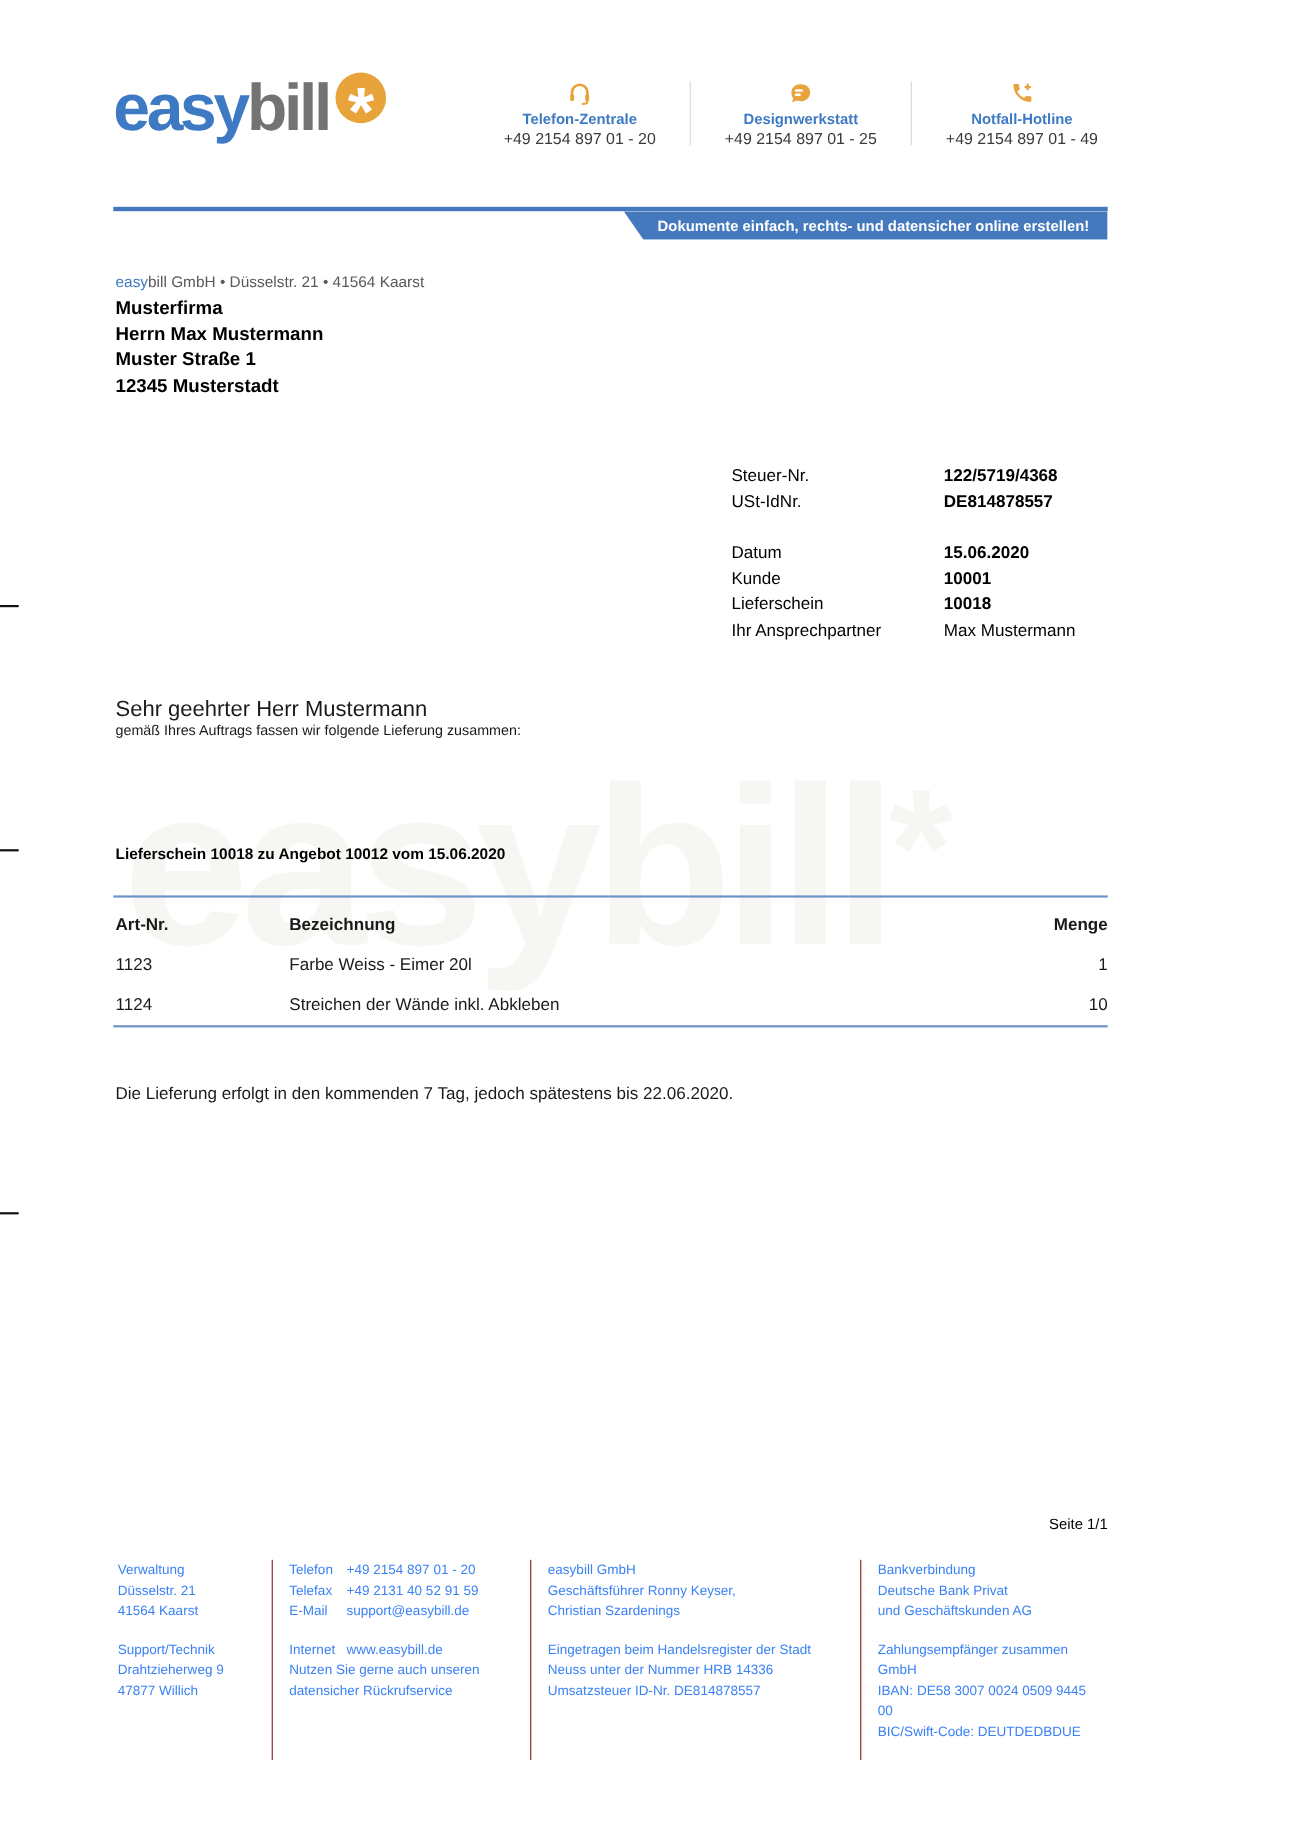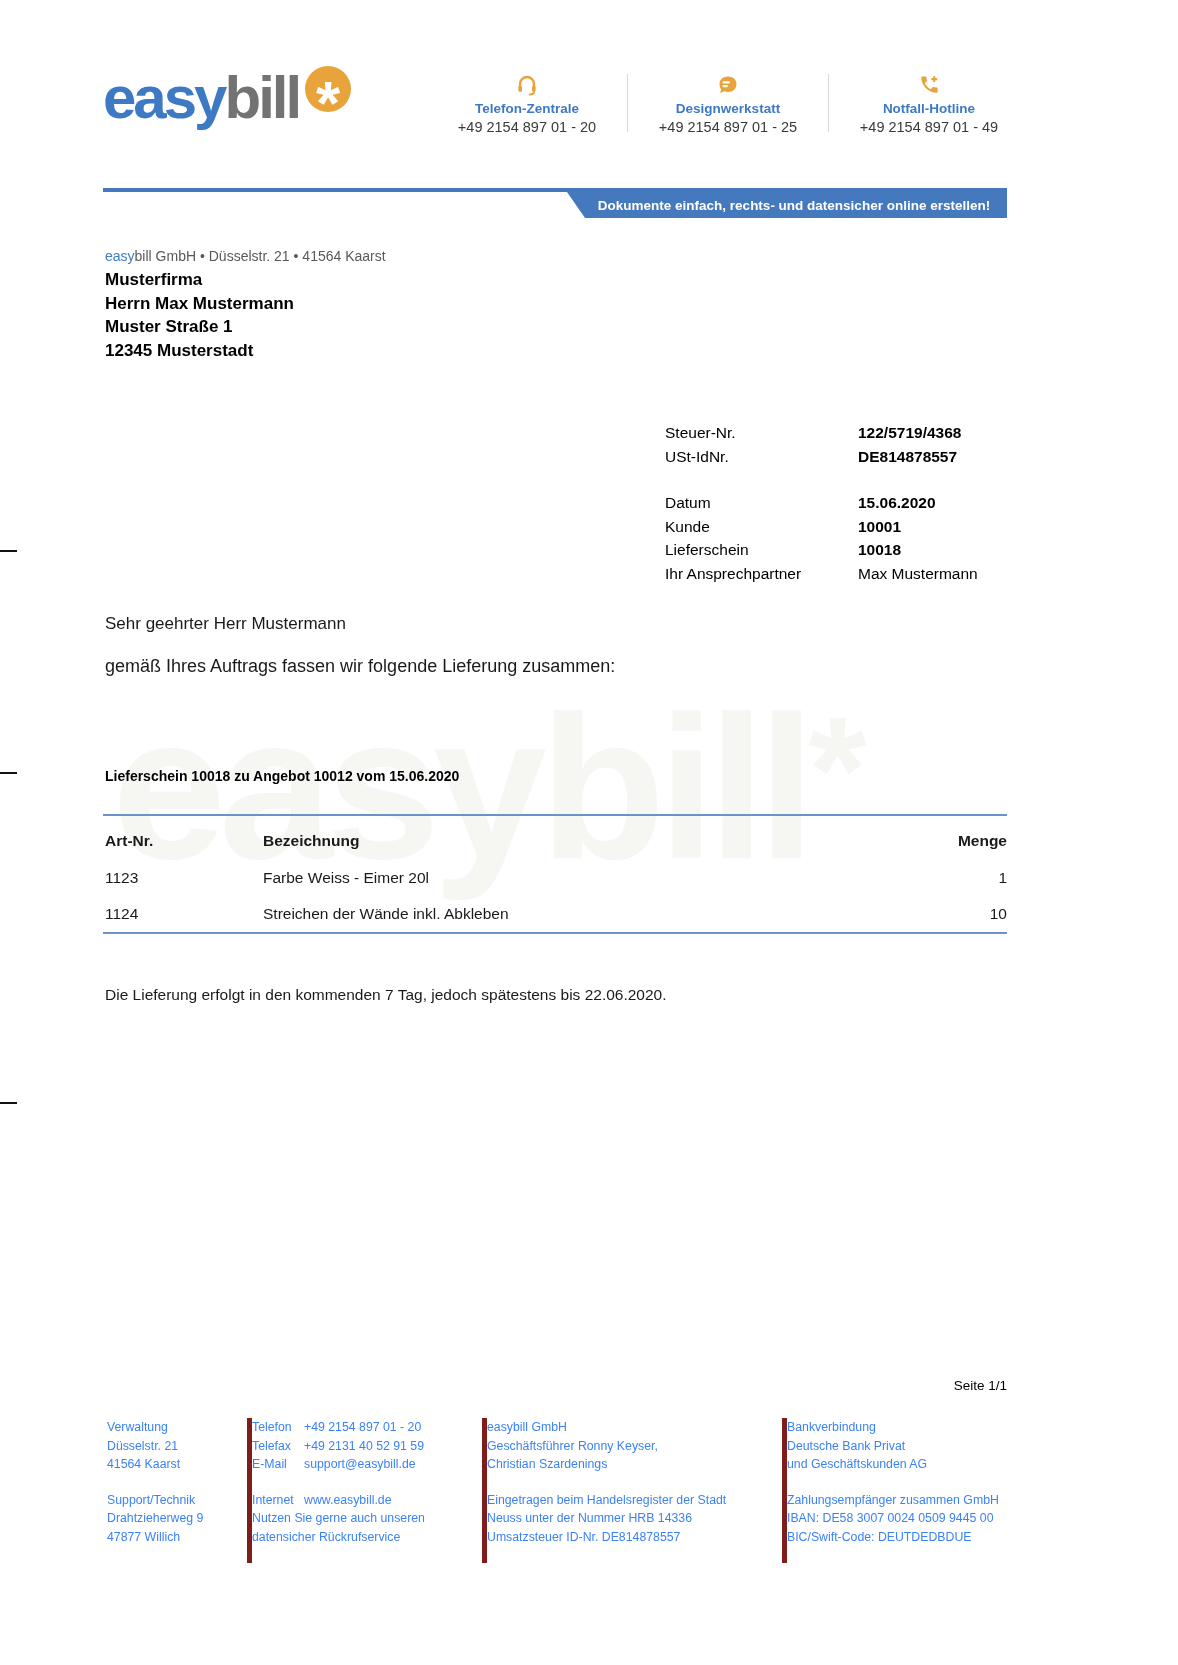--- a/index.html
+++ b/index.html
@@ -43,43 +43,43 @@
 
   
   .meta { position:absolute; left:665px; top:424px; width:345px; font-size:15.5px; color:#000; }
   .meta-row { display:flex; height:23.5px; align-items:flex-start; }
   .meta-label { width:193px; flex:none; }
   .meta-value { font-weight:bold; }
   .meta-value.regular { font-weight:normal; }
   .meta-gap { height:23px; }
 
   
-  .salutation { position:absolute; left:105px; top:614px; font-size:17px; }
-  .intro { position:absolute; left:105px; top:656px; font-size:18px; }
+  .salutation { position:absolute; left:105px; top:634px; font-size:20px; }
+  .intro { position:absolute; left:105px; top:656px; font-size:13px; }
   .doc-title { position:absolute; left:105px; top:768px; font-size:14px; font-weight:bold; color:#000; }
   .rule-blue { position:absolute; left:103px; width:904px; height:2px; background:#6d92c7; }
   .items { position:absolute; left:105px; top:832px; width:902px; font-size:15.5px; }
   .item-row { display:grid; grid-template-columns:158px 1fr 110px; }
   .item-row .menge { text-align:right; }
   .item-head { font-weight:bold; margin-bottom:19px; }
   .item-line { margin-bottom:18px; }
   .closing { position:absolute; left:105px; top:986px; font-size:15.5px; }
 
   
   .watermark { position:absolute; left:112px; top:668px; z-index:0; color:#f6f6f3; font-weight:bold;
     font-size:205px; letter-spacing:-7px; line-height:205px; white-space:nowrap; user-select:none; }
   .watermark .wm-ast { font-size:150px; vertical-align:36px; letter-spacing:0; }
   .fg { z-index:1; }
 
   
   .page-number { position:absolute; right:171px; top:1378px; font-size:13.5px; color:#000; }
   .footer { position:absolute; left:107px; top:1418px; width:905px; display:grid;
     grid-template-columns:140px 235px 300px 1fr; font-size:12.3px; color:#3b82f6; line-height:18.5px; }
   .footer-col { padding-right:8px; }
-  .footer-col + .footer-col { border-left:5px solid #7f1d1d; }
+  .footer-col + .footer-col { border-left:1px solid #7f1d1d; padding-left:15px; }
   .footer-block { margin-bottom:17px; }
   .pair { display:flex; }
   .pair .k { width:52px; flex:none; }
 </style>
 </head>
 <body>
 
 <div class="page">
 
   <div class="fold-mark" style="top:550px;"></div>

